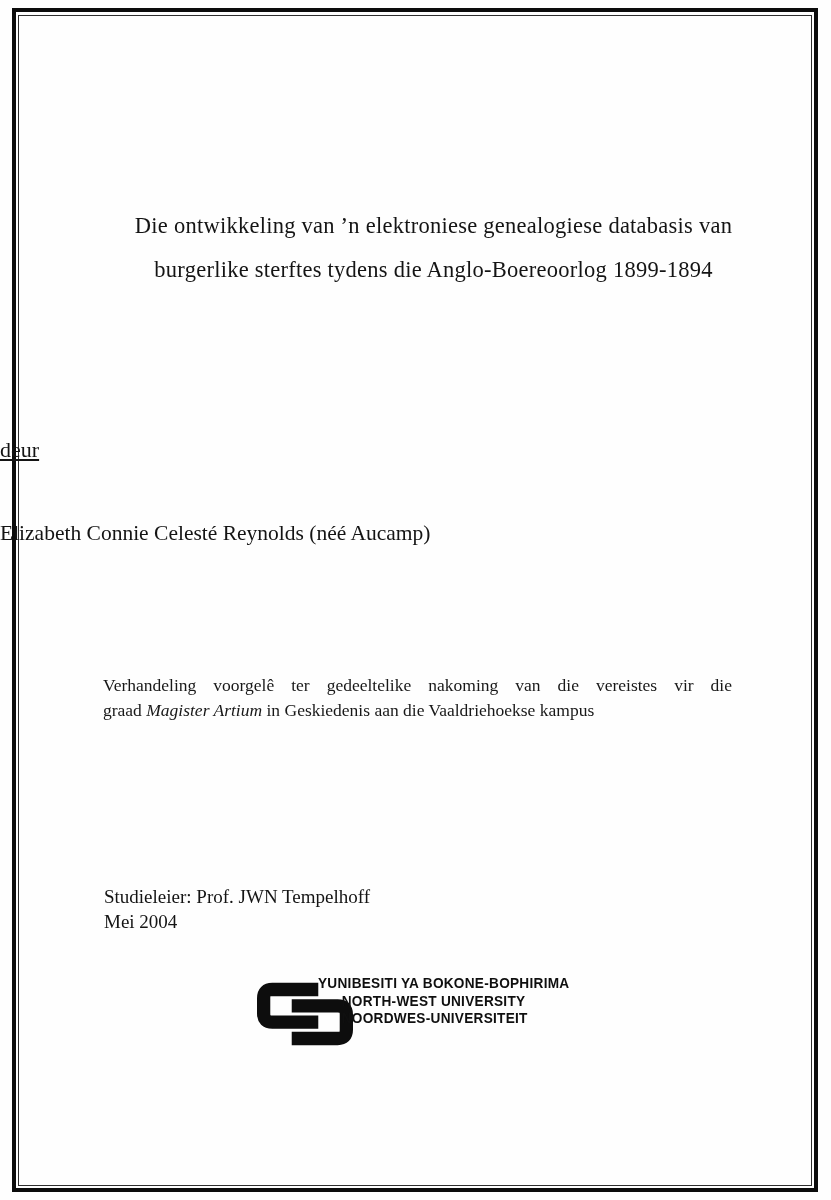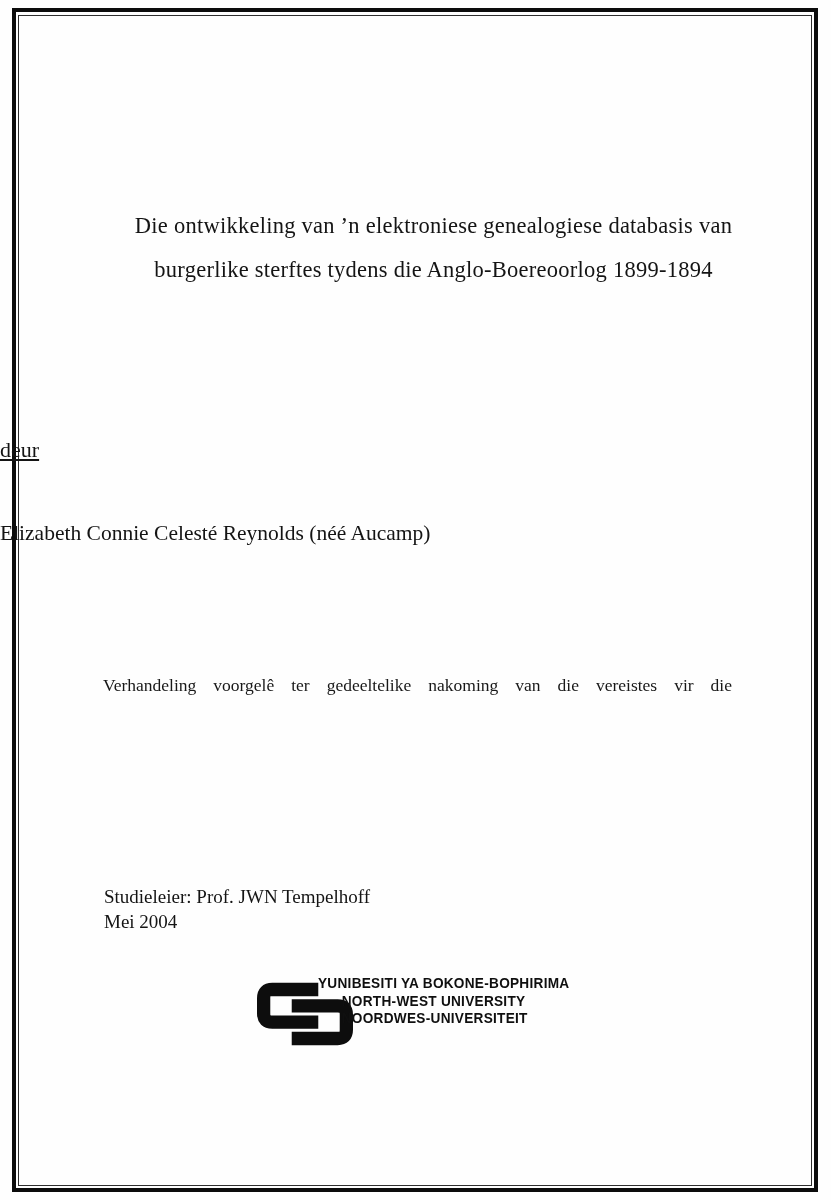--- a/index.html
+++ b/index.html
@@ -124,20 +124,21 @@
     <div class="t-line">Die ontwikkeling van ’n elektroniese genealogiese databasis van</div>
     <div class="t-line">burgerlike sterftes tydens die Anglo-Boereoorlog 1899-1894</div>
   </div>
 
   <div class="byline-preposition">deur</div>
 
   <div class="author-line">Elizabeth Connie Celesté Reynolds (néé Aucamp)</div>
 
   <div class="statement">
     <div class="s-line1">Verhandeling voorgelê ter gedeeltelike nakoming van die vereistes vir die</div>
+    <div class="s-line2"><span>graad </span><span class="italic">Magister Artium</span><span> in Geskiedenis aan die Vaaldriehoekse kampus</span></div>
   </div>
 
   <div class="supervisor-block">
     <div>Studieleier: Prof. JWN Tempelhoff</div>
     <div>Mei 2004</div>
   </div>
 
   <svg class="logo-mark" viewBox="0 0 94 61" preserveAspectRatio="xMidYMid meet" aria-hidden="true">
     <path d="M60,6.5 H15 Q6.5,6.5 6.5,15 V30 Q6.5,38.5 15,38.5 H60" fill="none" stroke="#0d0d0d" stroke-width="13" stroke-linecap="butt"></path>
     <path d="M34,22.5 H79 Q87.5,22.5 87.5,31 V46 Q87.5,54.5 79,54.5 H34" fill="none" stroke="#0d0d0d" stroke-width="13" stroke-linecap="butt"></path>

